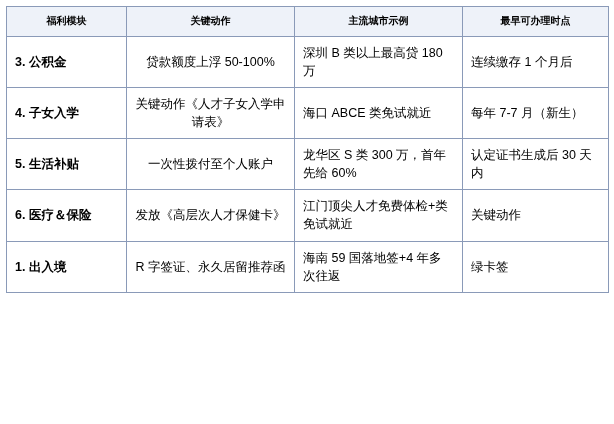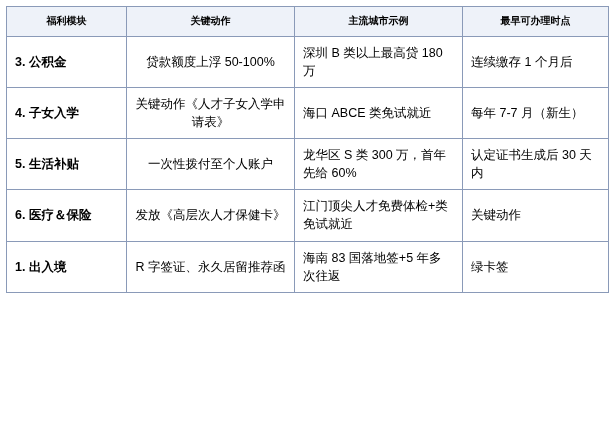--- a/index.html
+++ b/index.html
@@ -112,19 +112,19 @@
       </tr>
       <tr>
         <td class="col-module">6. 医疗＆保险</td>
         <td class="col-action">发放《高层次人才保健卡》</td>
         <td class="col-city">江门顶尖人才免费体检+类免试就近</td>
         <td class="col-time">关键动作</td>
       </tr>
       <tr>
         <td class="col-module">1. 出入境</td>
         <td class="col-action">R 字签证、永久居留推荐函</td>
-        <td class="col-city">海南 83 国落地签+5 年多次往返</td>
+        <td class="col-city">海南 59 国落地签+4 年多次往返</td>
         <td class="col-time">绿卡签</td>
       </tr>
     </tbody>
   </table>
   <div class="footnote"></div>
 </div>
 
 </body></html>

